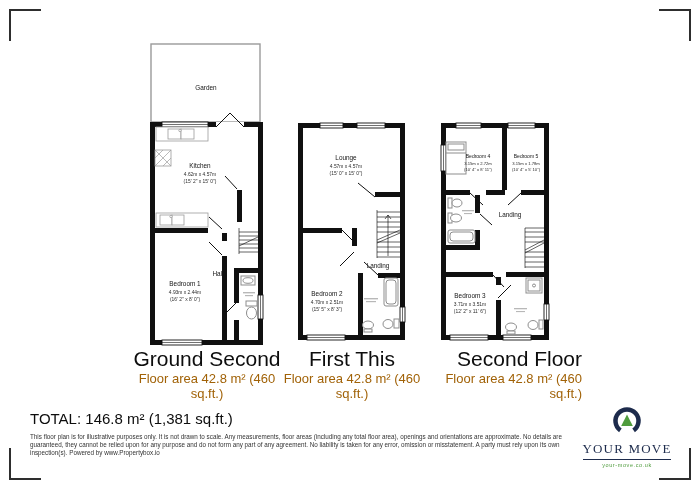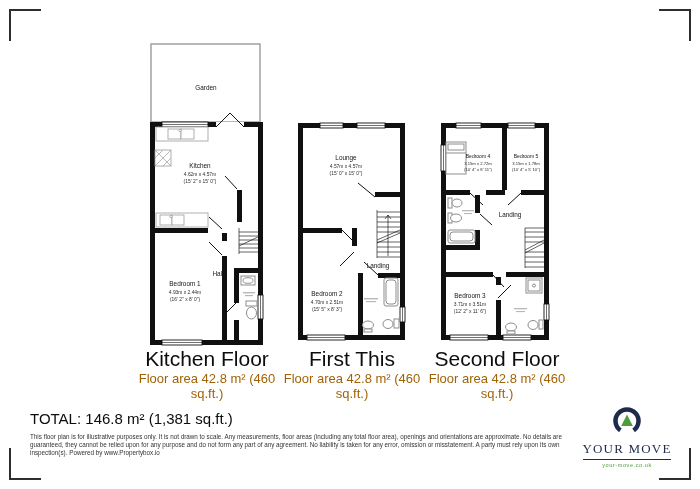--- a/index.html
+++ b/index.html
@@ -302,30 +302,30 @@
     <rect class="smudge" x="76" y="188" width="13" height="1.3"></rect>
     <rect class="smudge" x="78" y="191" width="9" height="1.1"></rect>
     <ellipse class="fix" cx="73" cy="207" rx="5.5" ry="4"></ellipse>
     <rect class="fix" x="69" y="211" width="8" height="3"></rect>
     <ellipse class="fix" cx="95" cy="205" rx="5" ry="4.5"></ellipse>
     <rect class="fix" x="101" y="200" width="4" height="9"></rect>
   </g>
 </svg>
 
 <div class="caption" style="left:122px;">
-  <div class="title">Kitchen Floor</div>
+  <div class="title">Ground Second</div>
   <div class="area">Floor area 42.8 m² (460</div>
   <div class="area">sq.ft.)</div>
 </div>
 <div class="caption" style="left:267px;">
   <div class="title">First This</div>
   <div class="area">Floor area 42.8 m² (460</div>
   <div class="area">sq.ft.)</div>
 </div>
-<div class="caption" style="left:412px;">
+<div class="caption" style="left:412px;text-align:right;">
   <div class="title">Second Floor</div>
   <div class="area">Floor area 42.8 m² (460</div>
   <div class="area">sq.ft.)</div>
 </div>
 
 <div class="total">TOTAL: 146.8 m² (1,381 sq.ft.)</div>
 <div class="disclaimer">This floor plan is for illustrative purposes only. It is not drawn to scale. Any measurements, floor areas (including any total floor area), openings and orientations are approximate. No details are guaranteed, they cannot be relied upon for any purpose and do not form any part of any agreement. No liability is taken for any error, omission or misstatement. A party must rely upon its own inspection(s). Powered by www.Propertybox.io</div>
 
 <div class="logo">
   <svg width="36" height="30" viewBox="0 0 36 30">

